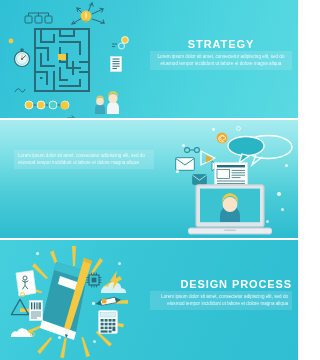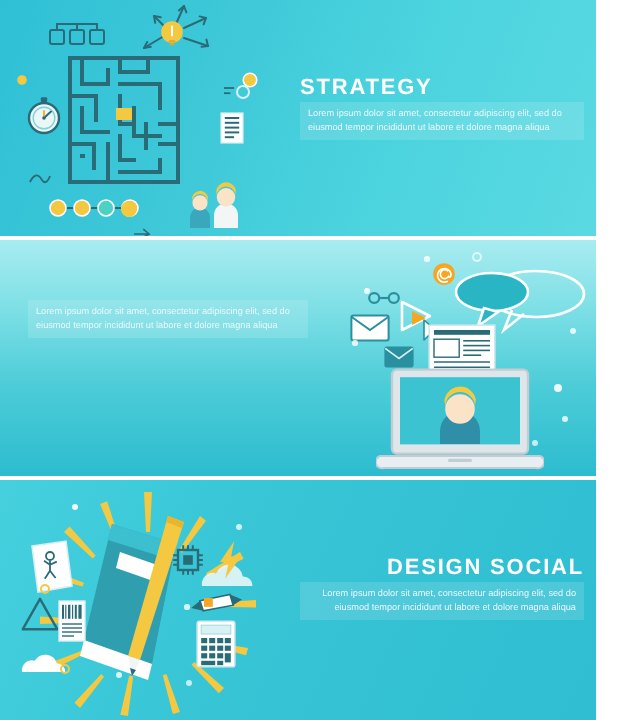--- a/index.html
+++ b/index.html
@@ -11,21 +11,21 @@
   .b1{top:0;height:118px;background:linear-gradient(110deg,#2fc0d6 0%,#3ec8d8 35%,#4ad3de 62%,#5ad9e2 100%);}
   .b2{top:120px;height:118px;background:linear-gradient(180deg,#a8ecf0 0%,#7fe0e6 28%,#4cccd8 62%,#2cbccf 100%);}
   .b3{top:240px;height:120px;background:linear-gradient(115deg,#46d0de 0%,#3ac8d8 30%,#34c2d4 60%,#2fbed2 100%);}
 
   
   .txtblk{position:absolute;}
   .headline{font-size:11px;font-weight:700;letter-spacing:.9px;color:#ffffff;line-height:13px;}
   .para{font-size:4.6px;line-height:6.6px;color:#eaf9fb;background:rgba(255,255,255,.14);
         padding:3px 4px 3px 4px;box-sizing:border-box;}
 
-  .t1{right:6px;top:38px;width:142px;text-align:left;}
+  .t1{right:6px;top:38px;width:142px;text-align:center;}
   .t2{left:14px;top:150px;width:140px;text-align:left;}
   .t3{right:6px;top:278px;width:142px;text-align:right;}
 
   
   .dot{position:absolute;border-radius:50%;}
   .ring{position:absolute;border-radius:50%;box-sizing:border-box;}
 
   
   .maze{position:absolute;left:34px;top:28px;width:56px;height:64px;}
   .maze svg{display:block;}
@@ -428,18 +428,18 @@
 
     <div class="dot" style="left:36px;top:12px;width:3px;height:3px;background:#ffffff;opacity:.9;"></div>
     <div class="dot" style="left:118px;top:22px;width:3px;height:3px;background:#ffffff;opacity:.75;"></div>
     <div class="dot" style="left:92px;top:62px;width:2.5px;height:2.5px;background:#ffffff;opacity:.8;"></div>
     <div class="dot" style="left:58px;top:96px;width:3px;height:3px;background:#ffffff;opacity:.8;"></div>
     <div class="dot" style="left:93px;top:100px;width:3px;height:3px;background:#ffffff;opacity:.7;"></div>
     <div class="ring" style="left:20px;top:52px;width:5px;height:5px;border:1px solid #f5c842;"></div>
     <div class="ring" style="left:30px;top:92px;width:5px;height:5px;border:1px solid #f5c842;"></div>
 
     <div class="txtblk t3" style="top:38px;right:6px;">
-      <div class="headline">DESIGN SOCIAL</div>
+      <div class="headline">DESIGN PROCESS</div>
       <div class="para">Lorem ipsum dolor sit amet, consectetur adipiscing elit, sed do eiusmod tempor incididunt ut labore et dolore magna aliqua</div>
     </div>
   </div>
 
 </div>
 
 </body></html>

